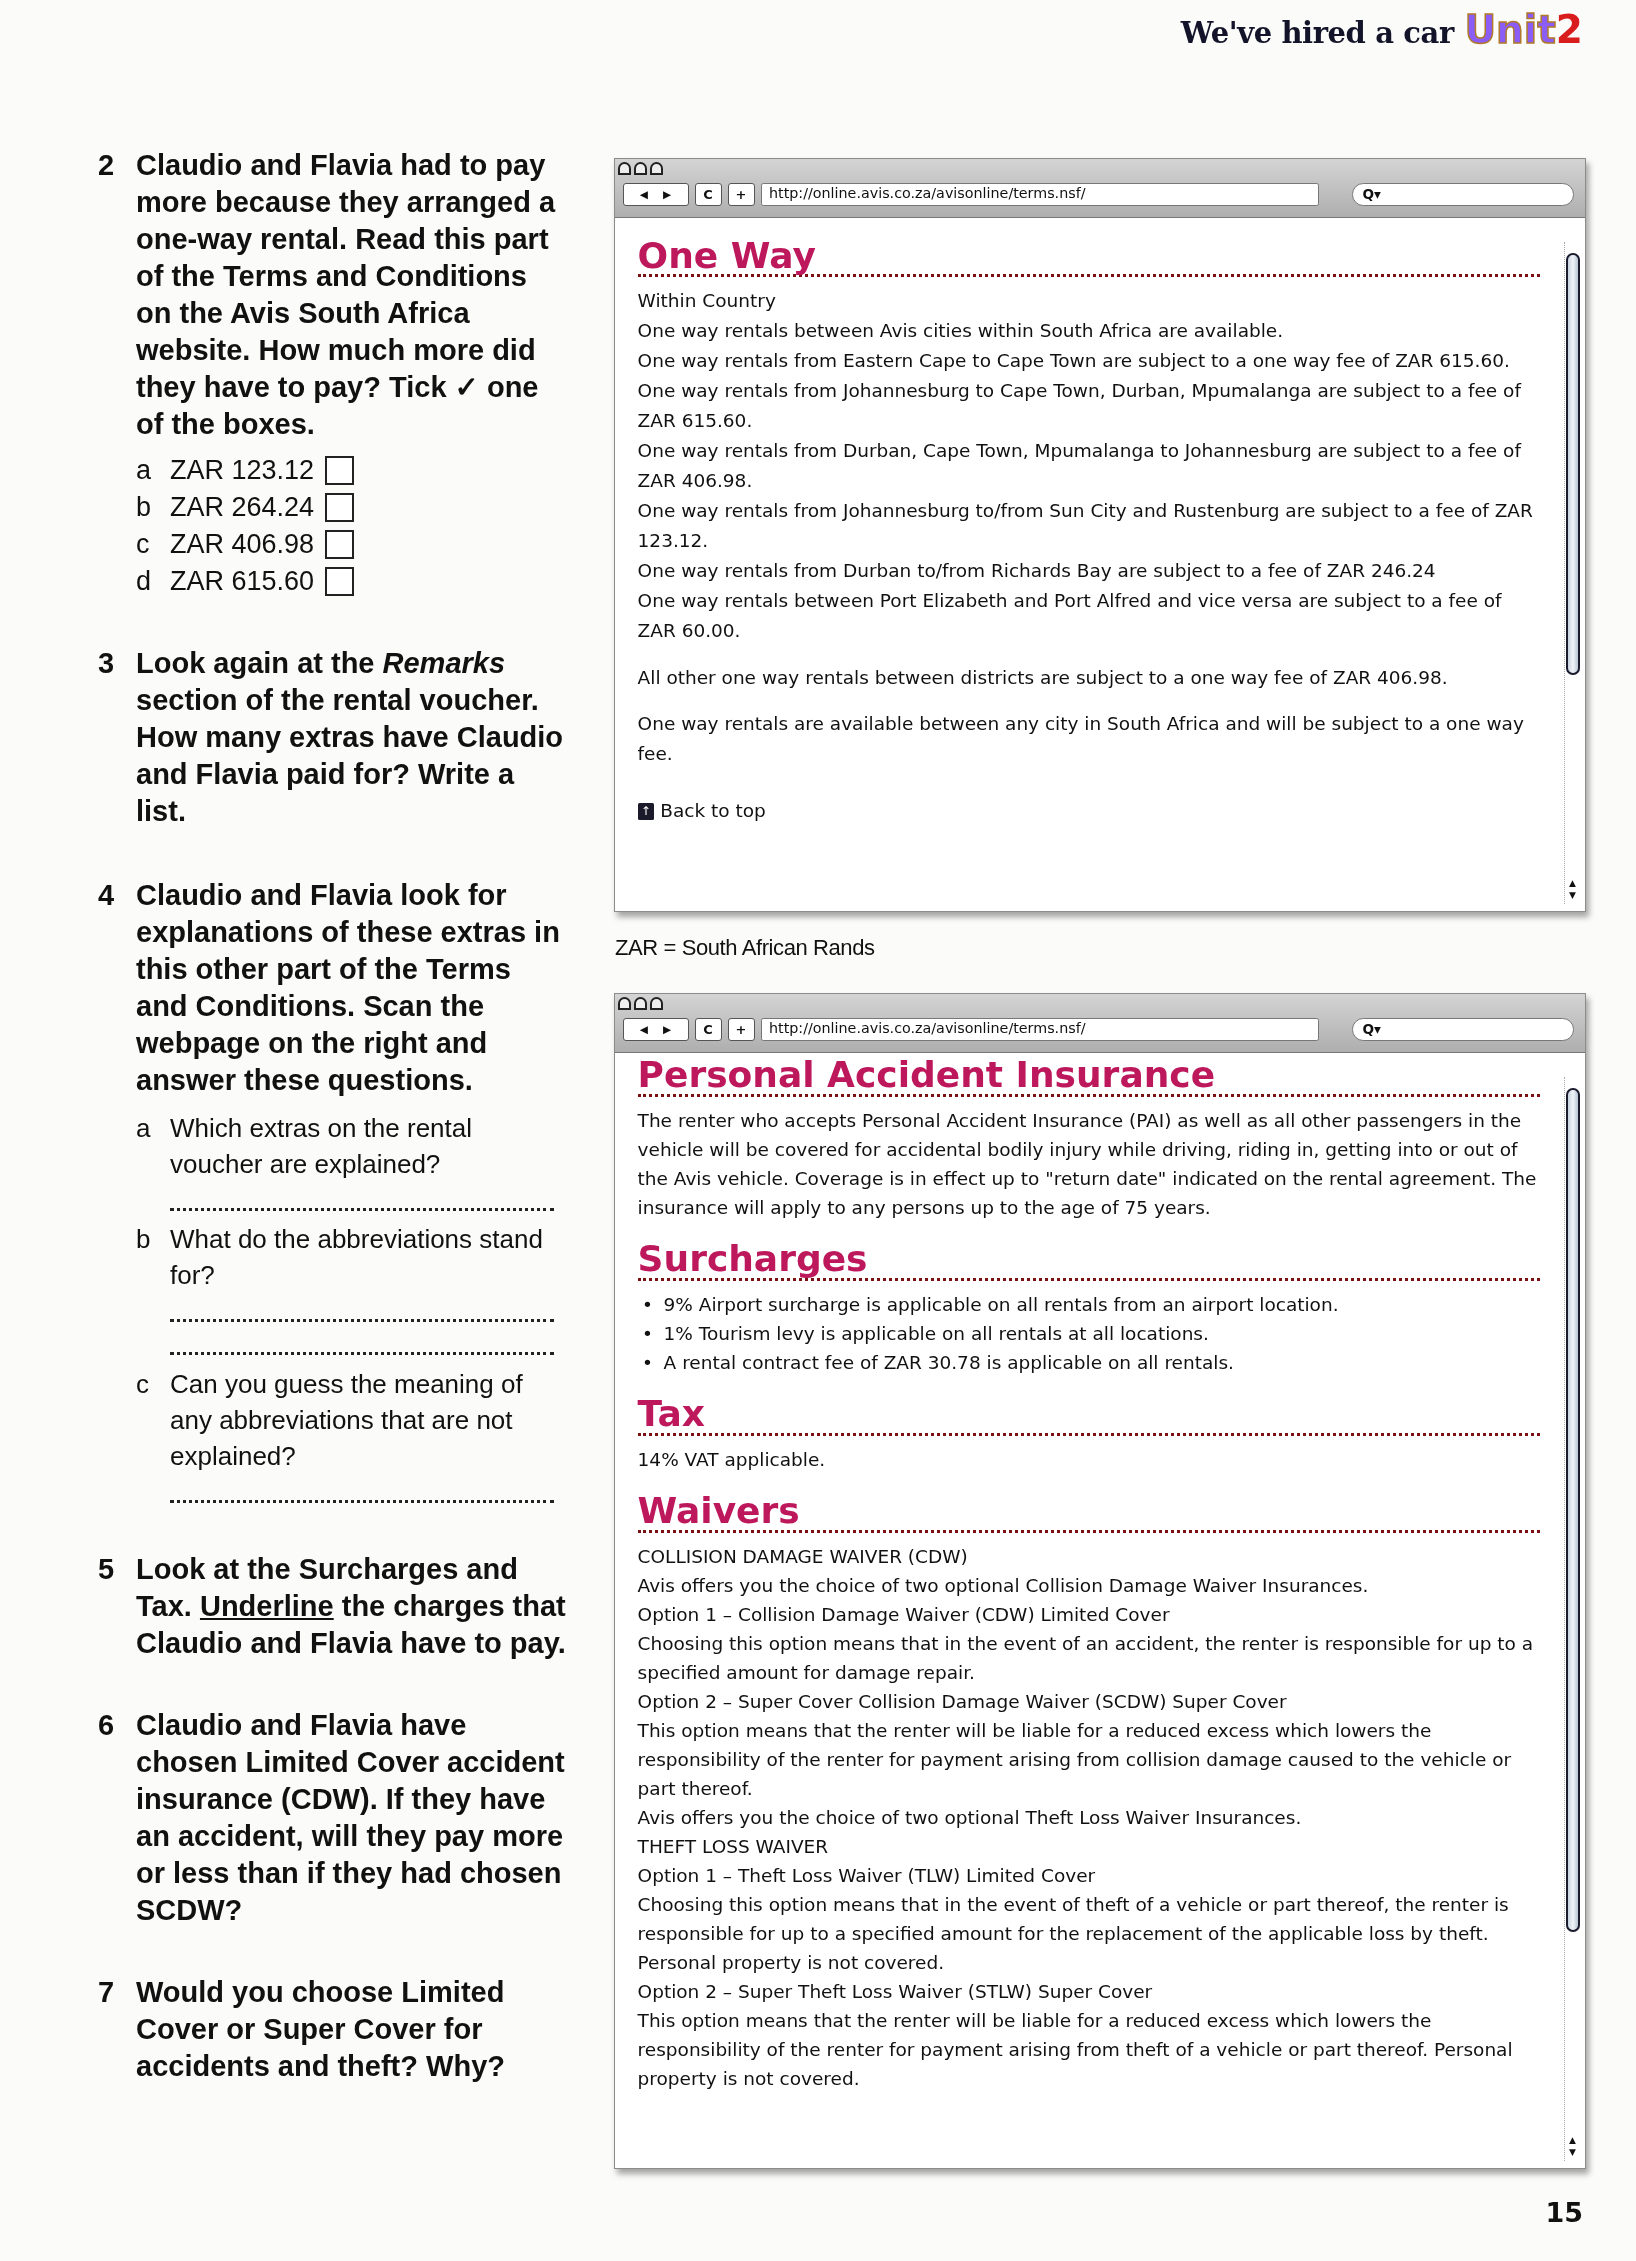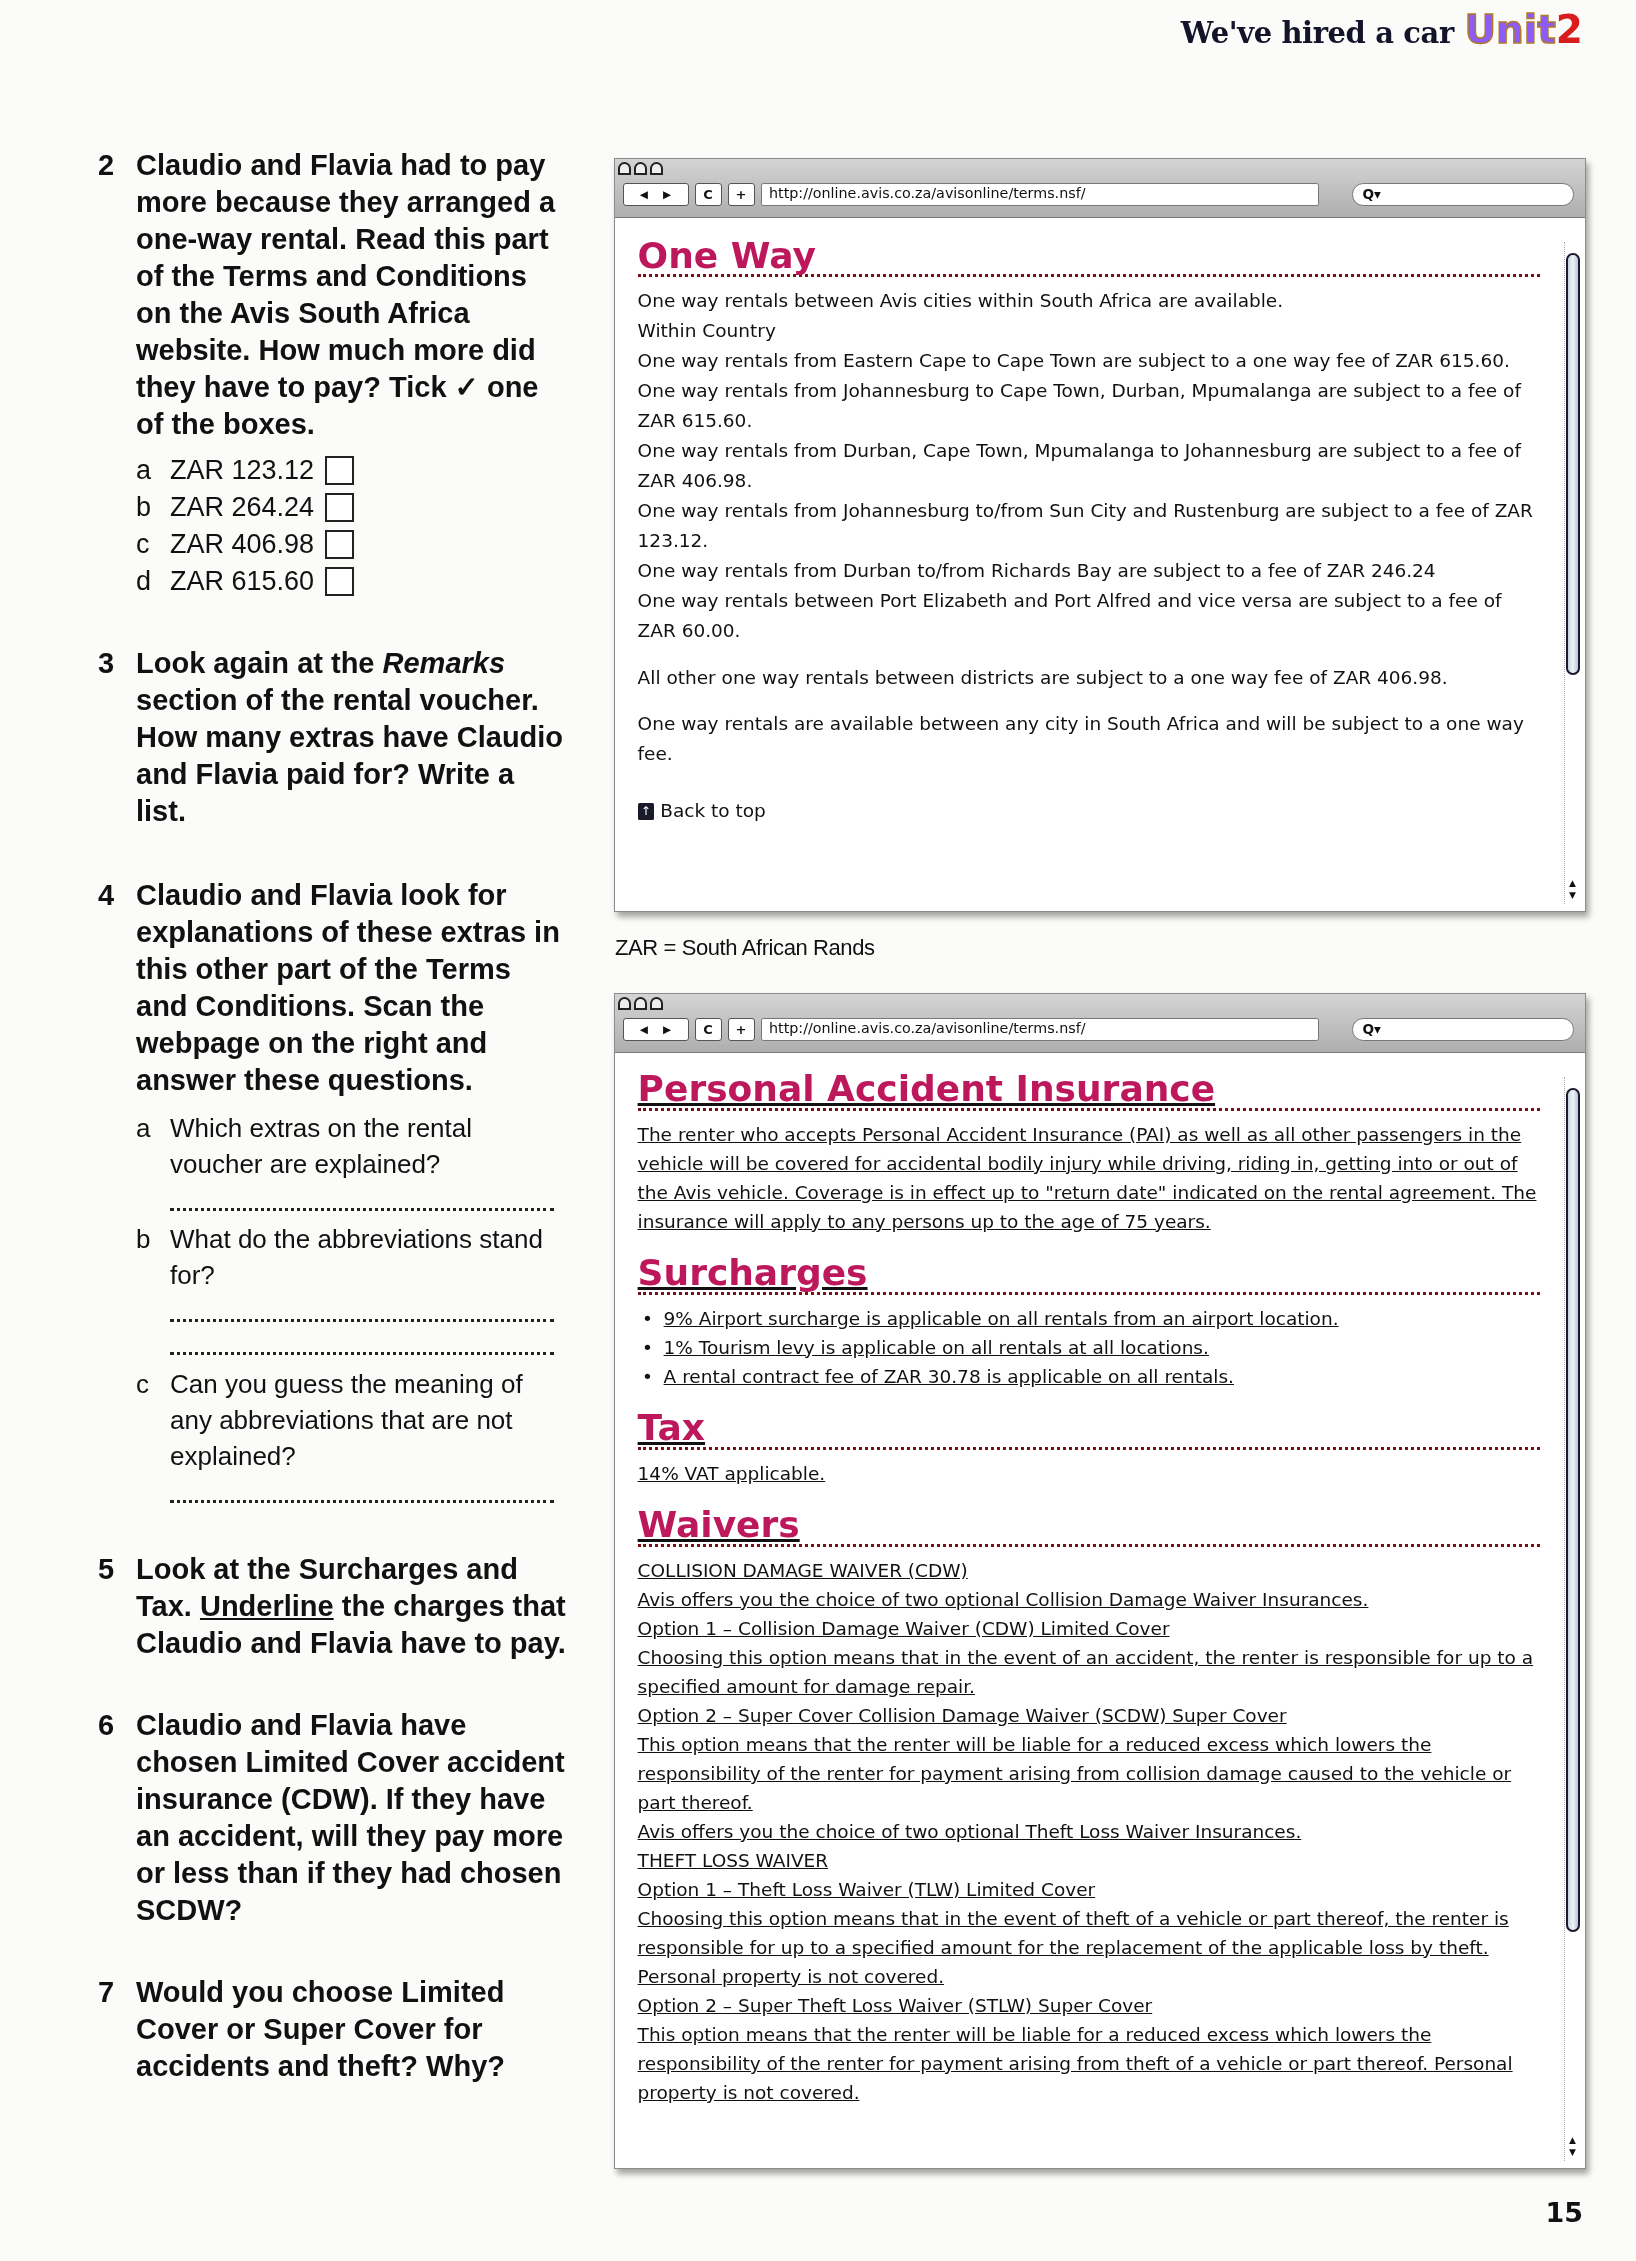--- a/index.html
+++ b/index.html
@@ -163,22 +163,22 @@
       <div class="nbtn small">C</div>
       <div class="nbtn small">+</div>
       <div class="url">http://online.avis.co.za/avisonline/terms.nsf/</div>
       <div class="search">
           <span>Q▾</span>
         </div>
     </div>
   </div>
   <div class="content">
     <div class="sec-title">One Way</div>
+    <p class="p">Within Country</p>
     <p class="p">One way rentals between Avis cities within South Africa are available.</p>
-    <p class="p">Within Country</p>
     <p class="p">One way rentals from Eastern Cape to Cape Town are subject to a one way fee of ZAR 615.60.</p>
     <p class="p">One way rentals from Johannesburg to Cape Town, Durban, Mpumalanga are subject to a fee of ZAR 615.60.</p>
     <p class="p">One way rentals from Durban, Cape Town, Mpumalanga to Johannesburg are subject to a fee of ZAR 406.98.</p>
     <p class="p">One way rentals from Johannesburg to/from Sun City and Rustenburg are subject to a fee of ZAR 123.12.</p>
     <p class="p">One way rentals from Durban to/from Richards Bay are subject to a fee of ZAR 246.24</p>
     <p class="p">One way rentals between Port Elizabeth and Port Alfred and vice versa are subject to a fee of ZAR 60.00.</p>
     <p class="p gap">All other one way rentals between districts are subject to a one way fee of ZAR 406.98.</p>
     <p class="p gap">One way rentals are available between any city in South Africa and will be subject to a one way fee.</p>
     <div class="back-top">
       <span class="ico">↑</span>
@@ -206,21 +206,21 @@
         <span>▶</span>
       </div>
       <div class="nbtn small">C</div>
       <div class="nbtn small">+</div>
       <div class="url">http://online.avis.co.za/avisonline/terms.nsf/</div>
       <div class="search">
           <span>Q▾</span>
         </div>
     </div>
   </div>
-  <div class="content" style="padding-top:18px; line-height:29px;text-decoration:underline;">
+  <div class="content" style="padding-top:4px; line-height:29px;">
     <div class="sec-title">Personal Accident Insurance</div>
     <p class="p">The renter who accepts Personal Accident Insurance (PAI) as well as all other passengers in the vehicle will be covered for accidental bodily injury while driving, riding in, getting into or out of the Avis vehicle. Coverage is in effect up to "return date" indicated on the rental agreement. The insurance will apply to any persons up to the age of 75 years.</p>
 
     <div class="sec-title" style="margin-top:19.6px;">Surcharges</div>
     <ul class="bullets">
       <li>9% Airport surcharge is applicable on all rentals from an airport location.</li>
       <li>1% Tourism levy is applicable on all rentals at all locations.</li>
       <li>A rental contract fee of ZAR 30.78 is applicable on all rentals.</li>
     </ul>
 

